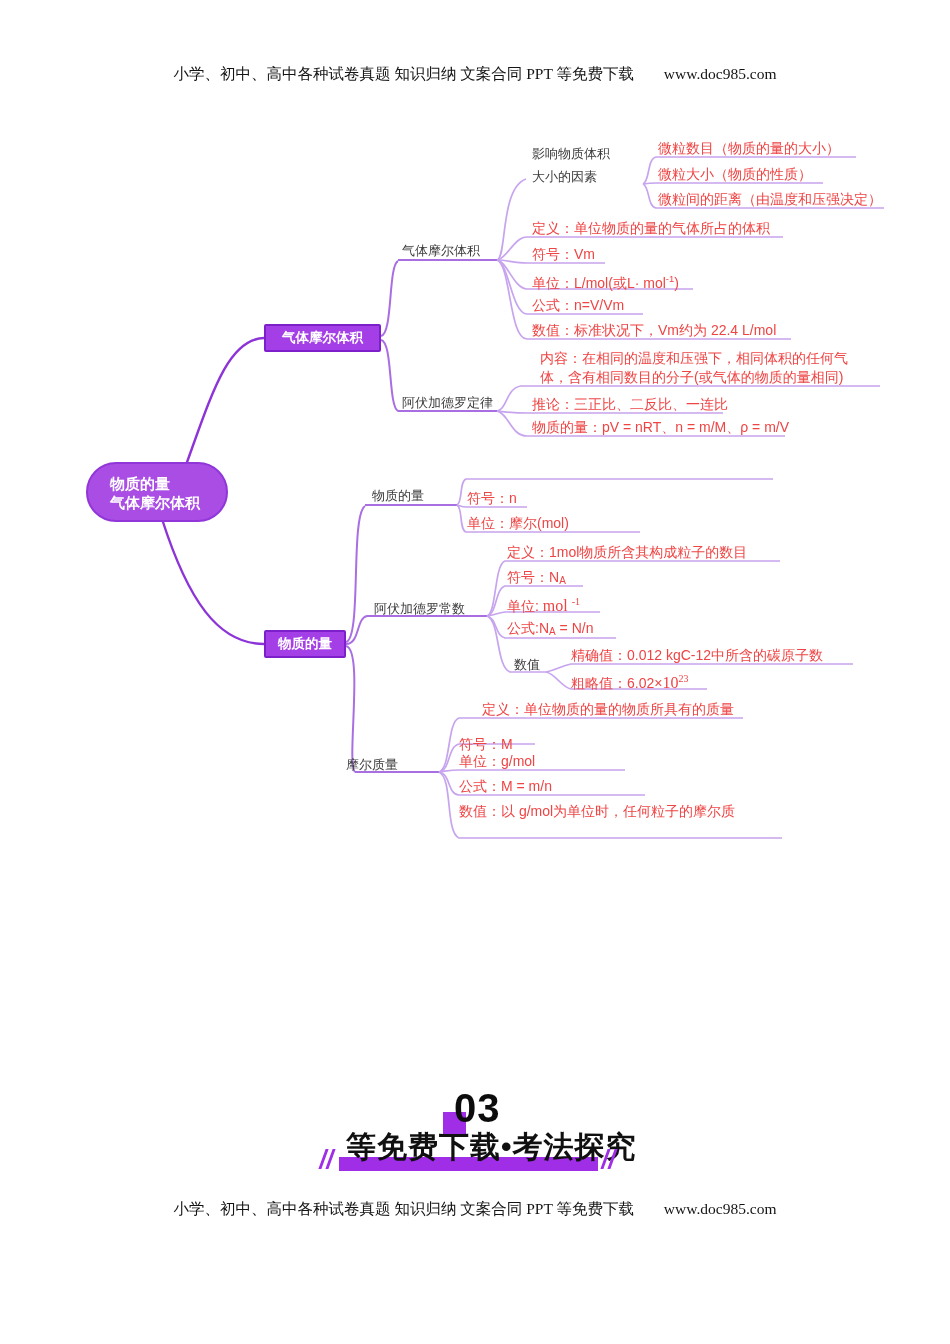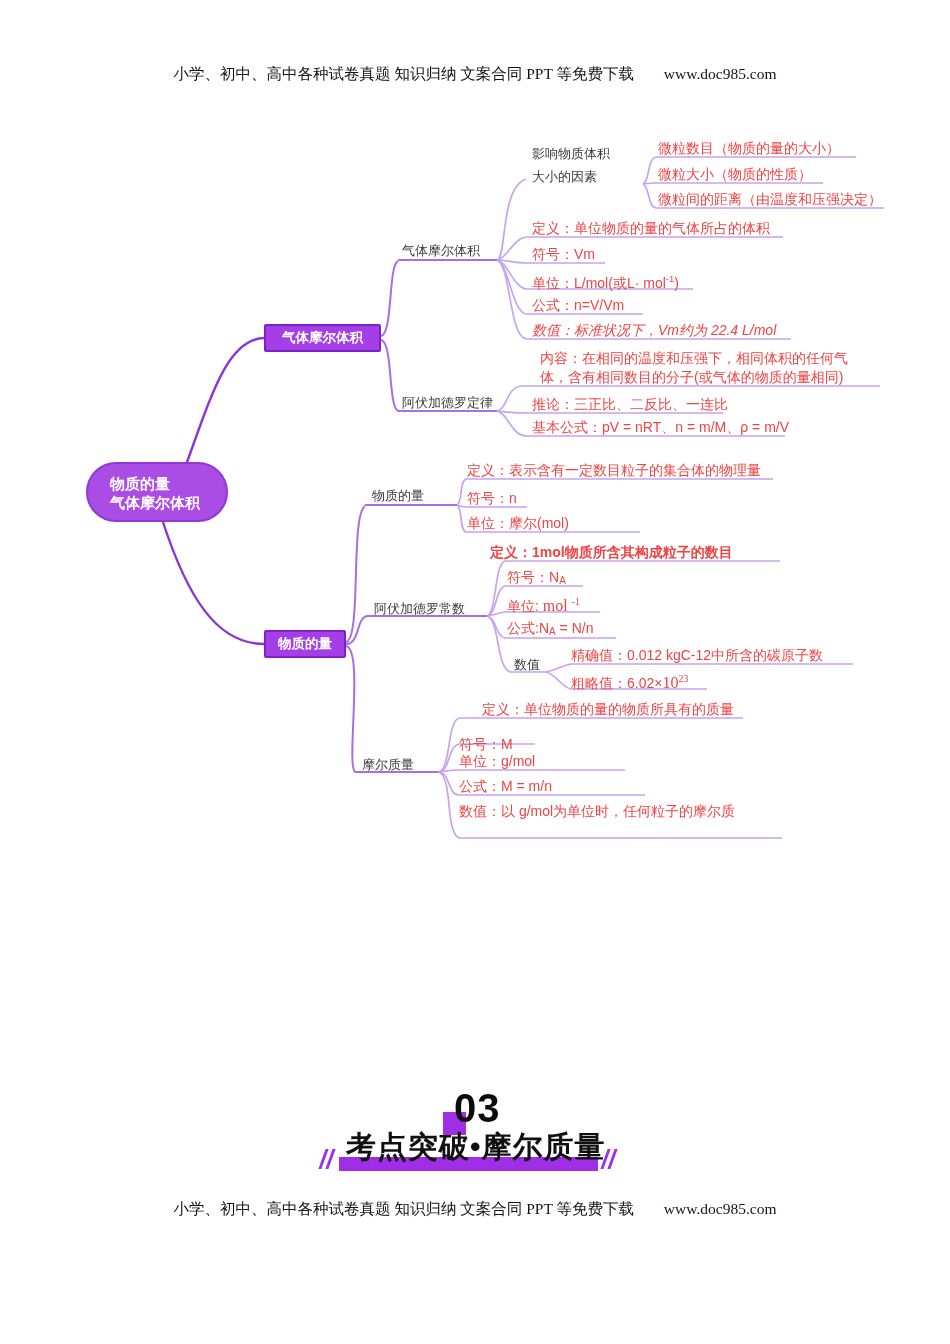--- a/index.html
+++ b/index.html
@@ -130,63 +130,62 @@
       <div>气体摩尔体积</div>
     </div>
     <div class="rect-node" style="left:264px; top:316px; width:117px;">气体摩尔体积</div>
     <div class="rect-node" style="left:264px; top:622px; width:82px;">物质的量</div>
 
     <div class="sub-label" style="left:402px; top:233px;">气体摩尔体积</div>
     <div class="sub-label" style="left:402px; top:385px;">阿伏加德罗定律</div>
     <div class="sub-label" style="left:372px; top:478px;">物质的量</div>
     <div class="sub-label" style="left:374px; top:591px;">阿伏加德罗常数</div>
     <div class="sub-label" style="left:514px; top:647px;">数值</div>
-    <div class="sub-label" style="left:362px; top:747px;">摩尔质量</div>
+    <div class="sub-label" style="left:346px; top:747px;">摩尔质量</div>
     <div class="sub-label" style="left:532px; top:136px;">
       <div>影响物质体积</div>
       <div style="margin-top:4px;">大小的因素</div>
     </div>
 
     <div class="row" style="left:658px; top:131px;">微粒数目（物质的量的大小）</div>
     <div class="row" style="left:658px; top:157px;">微粒大小（物质的性质）</div>
     <div class="row" style="left:658px; top:182px;">微粒间的距离（由温度和压强决定）</div>
 
     <div class="row" style="left:532px; top:211px;">定义：单位物质的量的气体所占的体积</div>
     <div class="row" style="left:532px; top:237px;">符号：Vm</div>
     <div class="row" style="left:532px; top:262px;"><span>单位：L/mol(或L· mol</span><sup>-1</sup><span>)</span></div>
     <div class="row" style="left:532px; top:288px;">公式：n=V/Vm</div>
-    <div class="row" style="left:532px; top:313px;font-style:italic;">数值：标准状况下，Vm约为 22.4 L/mol</div>
+    <div class="row" style="left:532px; top:313px;">数值：标准状况下，Vm约为 22.4 L/mol</div>
 
     <div class="row" style="left:540px; top:360px;">体，含有相同数目的分子(或气体的物质的量相同)</div>
     <div class="row" style="left:540px; top:341px;">内容：在相同的温度和压强下，相同体积的任何气</div>
     <div class="row" style="left:532px; top:387px;">推论：三正比、二反比、一连比</div>
-    <div class="row" style="left:532px; top:410px;">基本公式：pV = nRT、n = m/M、ρ = m/V</div>
+    <div class="row" style="left:532px; top:410px;">物质的量：pV = nRT、n = m/M、ρ = m/V</div>
 
-    <div class="row" style="left:467px; top:453px;">定义：表示含有一定数目粒子的集合体的物理量</div>
     <div class="row" style="left:467px; top:481px;">符号：n</div>
     <div class="row" style="left:467px; top:506px;">单位：摩尔(mol)</div>
 
-    <div class="row" style="left:490px; top:535px;font-weight:bold;">定义：1mol物质所含其构成粒子的数目</div>
+    <div class="row" style="left:507px; top:535px;">定义：1mol物质所含其构成粒子的数目</div>
     <div class="row" style="left:507px; top:560px;"><span>符号：N</span><span class="subA">A</span></div>
     <div class="row" style="left:507px; top:585px;"><span>单位: </span><span class="serif"><span>mol</span> <sup>-1</sup></span></div>
     <div class="row" style="left:507px; top:611px;"><span>公式:N</span><span class="subA">A</span><span> = N/n</span></div>
     <div class="row" style="left:571px; top:638px;">精确值：0.012 kgC-12中所含的碳原子数</div>
     <div class="row" style="left:571px; top:662px;"><span>粗略值：6.02×</span><span class="serif"><span>10</span><sup>23</sup></span></div>
 
     <div class="row" style="left:482px; top:692px;">定义：单位物质的量的物质所具有的质量</div>
     <div class="row" style="left:459px; top:727px;">符号：M</div>
     <div class="row" style="left:459px; top:744px;">单位：g/mol</div>
     <div class="row" style="left:459px; top:769px;">公式：M = m/n</div>
     <div class="row" style="left:459px; top:794px;">数值：以 g/mol为单位时，任何粒子的摩尔质</div>
   </div>
 
   <div class="section-square"></div>
   <div class="section-number">03</div>
   <div class="section-bar"></div>
-  <div class="section-title">考点突破•摩尔质量</div>
+  <div class="section-title">等免费下载•考法探究</div>
   <div class="slash" style="left:322px; top:1141px;"></div>
   <div class="slash" style="left:329px; top:1141px;"></div>
   <div class="slash" style="left:604px; top:1141px;"></div>
   <div class="slash" style="left:611px; top:1141px;"></div>
 
   <div class="pagetext footer">
     <span>小学、初中、高中各种试卷真题 知识归纳 文案合同 PPT 等免费下载</span>
     <span class="site">www.doc985.com</span>
   </div>
 

